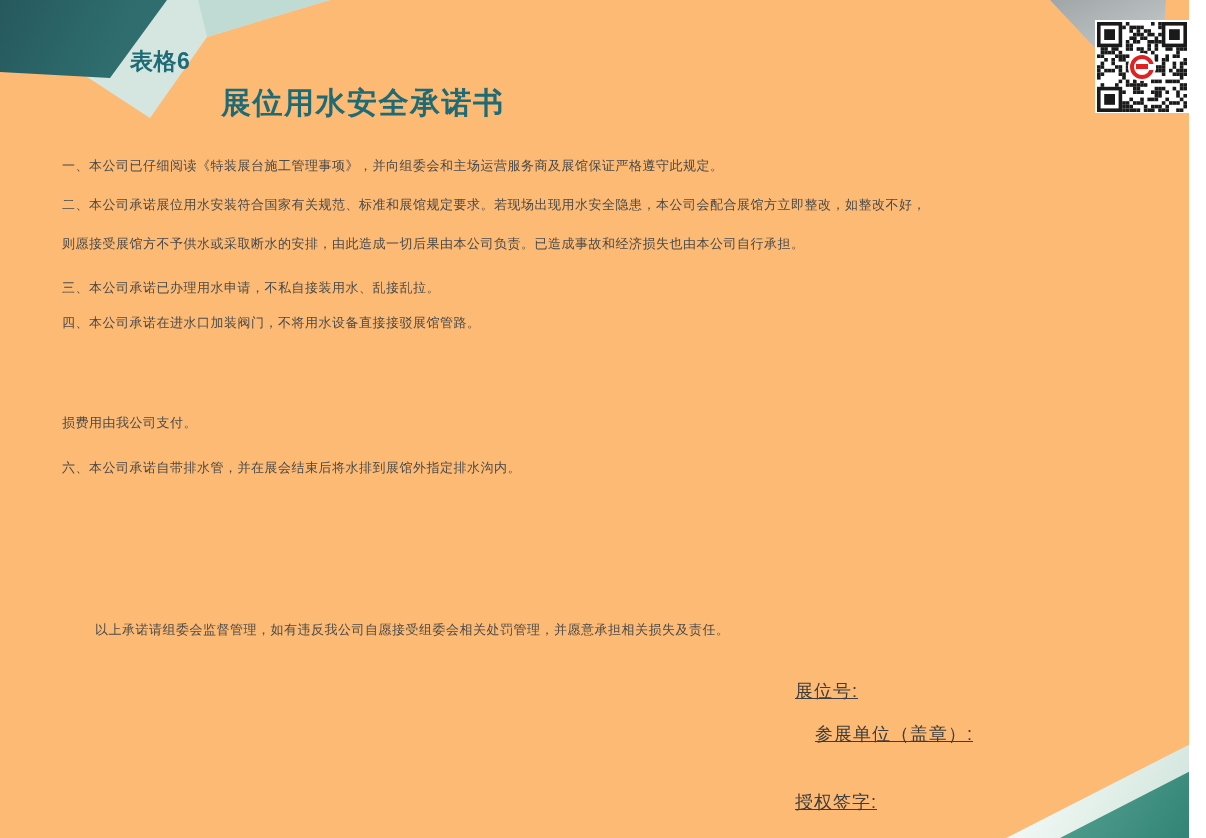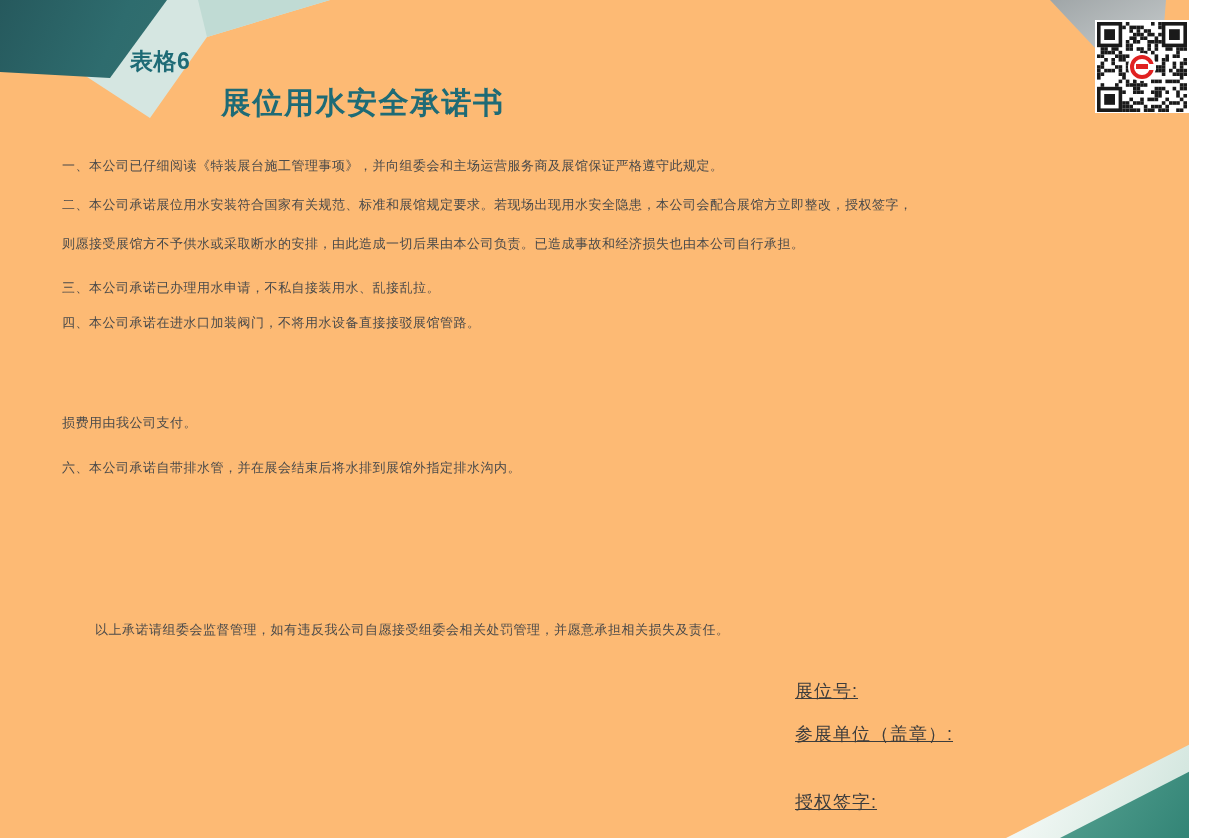--- a/index.html
+++ b/index.html
@@ -77,21 +77,21 @@
   }
   .l1{top:157px;} .l2{top:196px;} .l3{top:235px;}
   .l4{top:279px;} .l5{top:314px;} .l6{top:364px;}
   .l7{top:414px;} .l8{top:459px;} .l9{top:498px;}
   .closing{top:579px; left:95px;margin-top:42px;}
   
   .sig{
     position:absolute; left:795px; font-size:18px; color:#3d3d3d;
     letter-spacing:1px; white-space:nowrap;text-decoration:underline;
   }
-  .sig1{top:679px;} .sig2{top:722px;} .sig3{top:766px;margin-top:24px;}
+  .sig1{top:679px;} .sig2{top:722px;margin-left:20px;} .sig3{top:766px;margin-top:24px;}
 </style>
 </head>
 <body>
 
 <div class="page">
 
   <div class="decor-tl">
     <div class="diamond-light"></div>
     <div class="band-mid"></div>
     <div class="tri-dark"></div>
@@ -314,21 +314,21 @@
       <div class="ring"></div>
       <div class="notch"></div>
       <div class="bar"></div>
     </div>
   </div>
 
   <div class="form-label">表格6</div>
   <div class="page-title">展位用水安全承诺书</div>
 
   <div class="line l1">一、本公司已仔细阅读《特装展台施工管理事项》，并向组委会和主场运营服务商及展馆保证严格遵守此规定。</div>
-  <div class="line l2">二、本公司承诺展位用水安装符合国家有关规范、标准和展馆规定要求。若现场出现用水安全隐患，本公司会配合展馆方立即整改，授权签字，</div>
+  <div class="line l2">二、本公司承诺展位用水安装符合国家有关规范、标准和展馆规定要求。若现场出现用水安全隐患，本公司会配合展馆方立即整改，如整改不好，</div>
   <div class="line l3">则愿接受展馆方不予供水或采取断水的安排，由此造成一切后果由本公司负责。已造成事故和经济损失也由本公司自行承担。</div>
   <div class="line l4">三、本公司承诺已办理用水申请，不私自接装用水、乱接乱拉。</div>
   <div class="line l5">四、本公司承诺在进水口加装阀门，不将用水设备直接接驳展馆管路。</div>
   <div class="line l7">损费用由我公司支付。</div>
   <div class="line l8">六、本公司承诺自带排水管，并在展会结束后将水排到展馆外指定排水沟内。</div>
   <div class="line closing">以上承诺请组委会监督管理，如有违反我公司自愿接受组委会相关处罚管理，并愿意承担相关损失及责任。</div>
 
   <div class="sig sig1">展位号:</div>
   <div class="sig sig2">参展单位（盖章）:</div>
   <div class="sig sig3">授权签字:</div>

